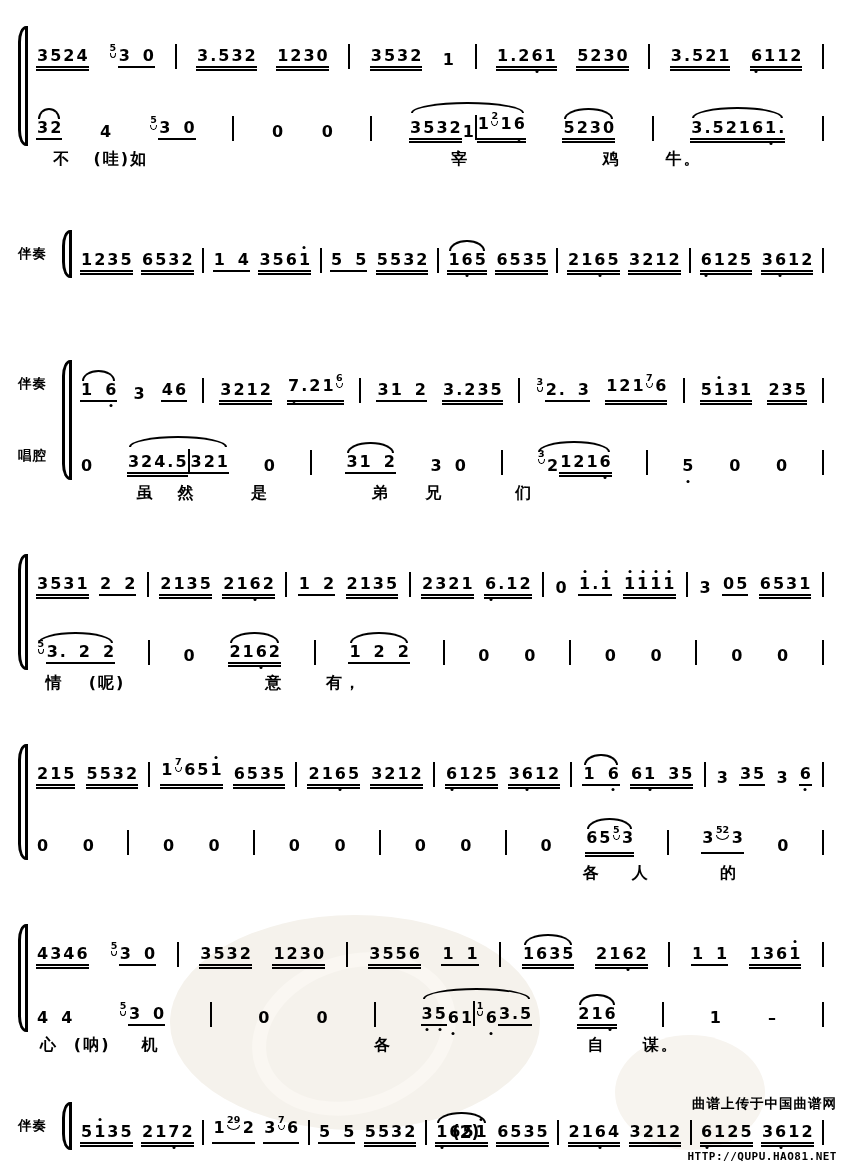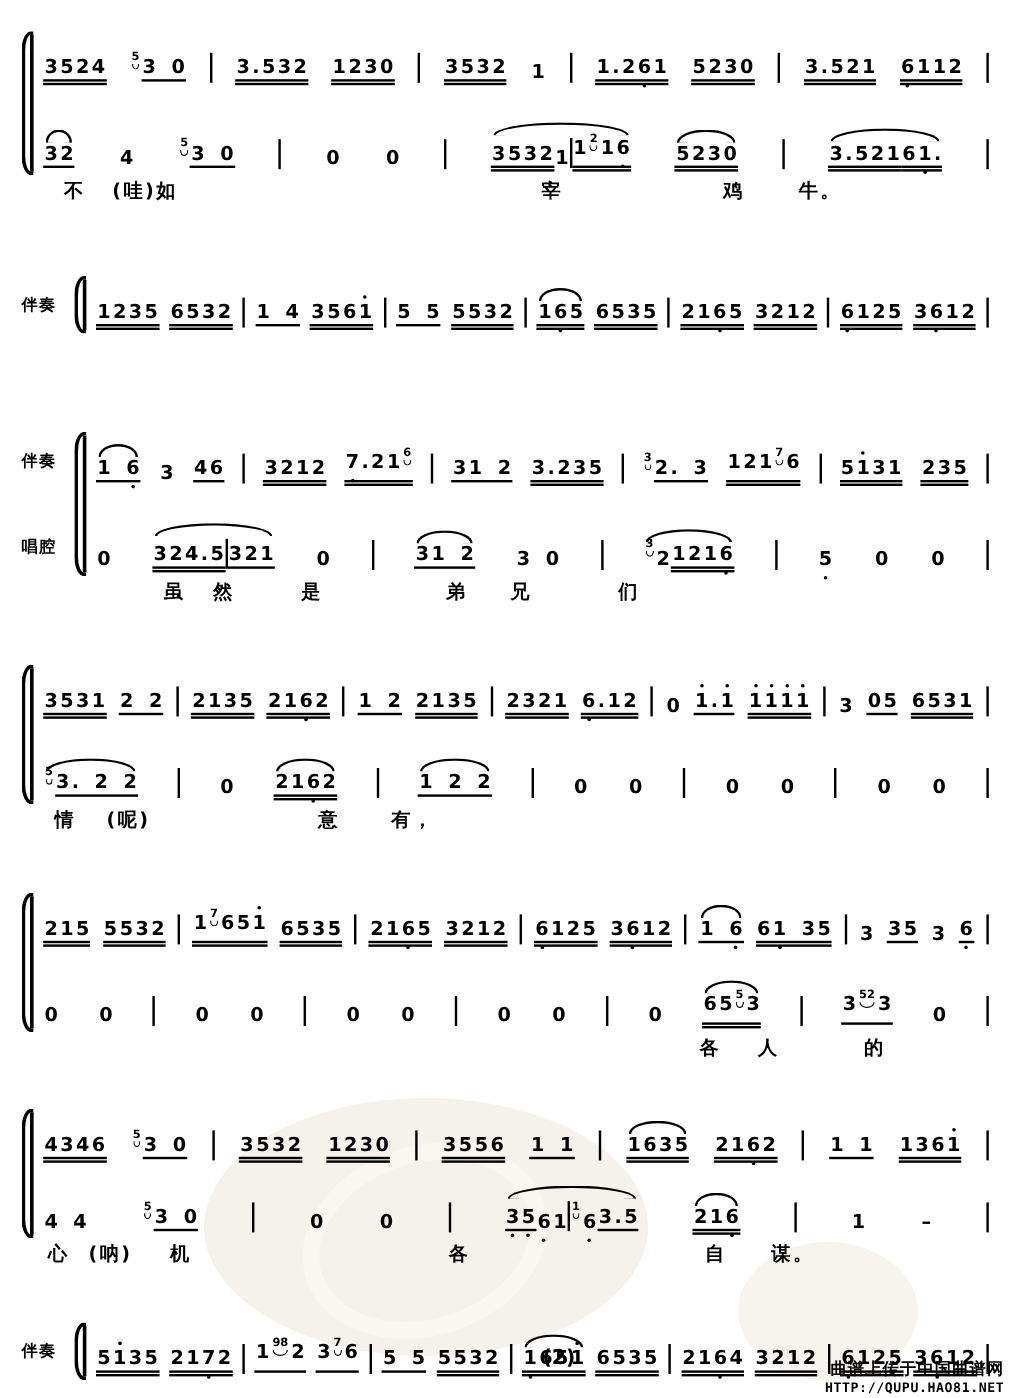--- a/index.html
+++ b/index.html
@@ -52,21 +52,21 @@
   .gx{font-size:9.5px;font-weight:700;display:inline-block;position:relative;top:-10px;margin:0 1.5px;line-height:1;}
   .gx::after{content:"";display:block;height:4px;border:1.3px solid #000;border-top:none;
     border-radius:0 0 50% 50% / 0 0 100% 100%;margin-top:1px;}
 
   .lyr{position:relative;height:26px;font-size:16px;font-weight:700;}
   .lyr span{position:absolute;top:3px;white-space:nowrap;letter-spacing:2px;}
 
   .pageno{position:absolute;left:452px;top:1122px;font-size:17px;font-weight:700;z-index:2;}
   .wm{position:absolute;right:5px;bottom:2px;text-align:right;z-index:2;}
   .wm .l1{font-size:13.5px;font-weight:700;letter-spacing:1px;}
-  .wm .l2{font-family:"DejaVu Sans Mono","Liberation Mono",monospace;font-size:11px;font-weight:700;letter-spacing:0.5px;}
+  .wm .l2{font-family:"DejaVu Sans Mono","Liberation Mono",monospace;font-size:11px;font-weight:700;letter-spacing:0.5px;margin-top:37px;}
 </style>
 </head>
 <body>
 
 <div class="ghost g1"></div>
 <div class="ghost g3"></div>
 <div class="ghost g2"></div>
 
 <div id="score">
     <div class="sys" style="margin-top: 26px;">
@@ -1133,21 +1133,21 @@
               <span class="ch">2</span>
               <span class="ch">1</span>
               <span class="ch">7<i class="lo"></i></span>
               <span class="ch">2</span>
             </span>
           </span>
           <span class="bar"></span>
           <span class="grp">
             <span class="u1">
               <span class="ch">1</span>
-              <span class="gx">98</span>
+              <span class="gx">29</span>
               <span class="ch">2</span>
             </span>
           </span>
           <span class="grp">
             <span class="u1">
               <span class="ch">3</span>
               <span class="gx">7</span>
               <span class="ch">6</span>
             </span>
           </span>

